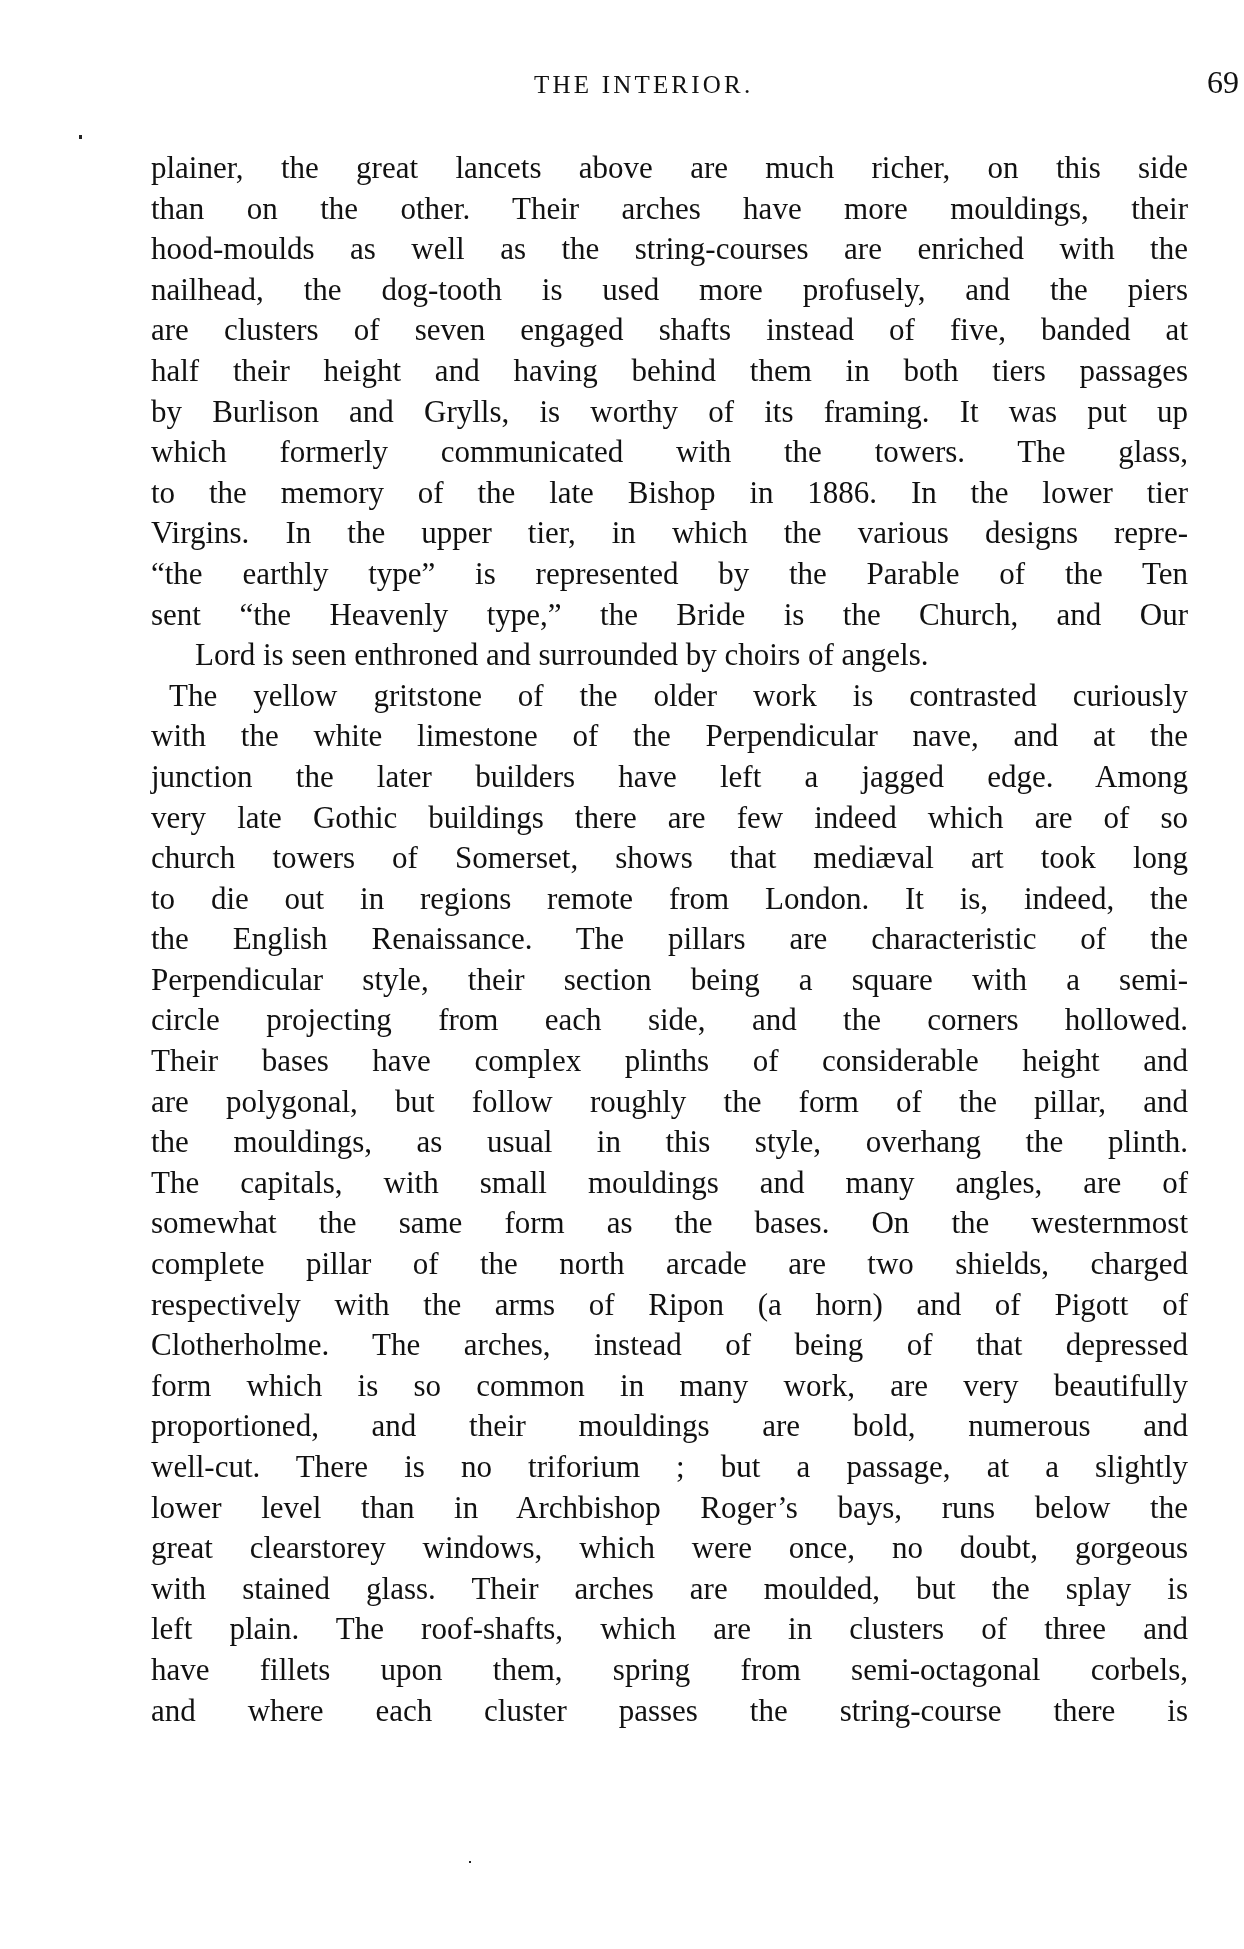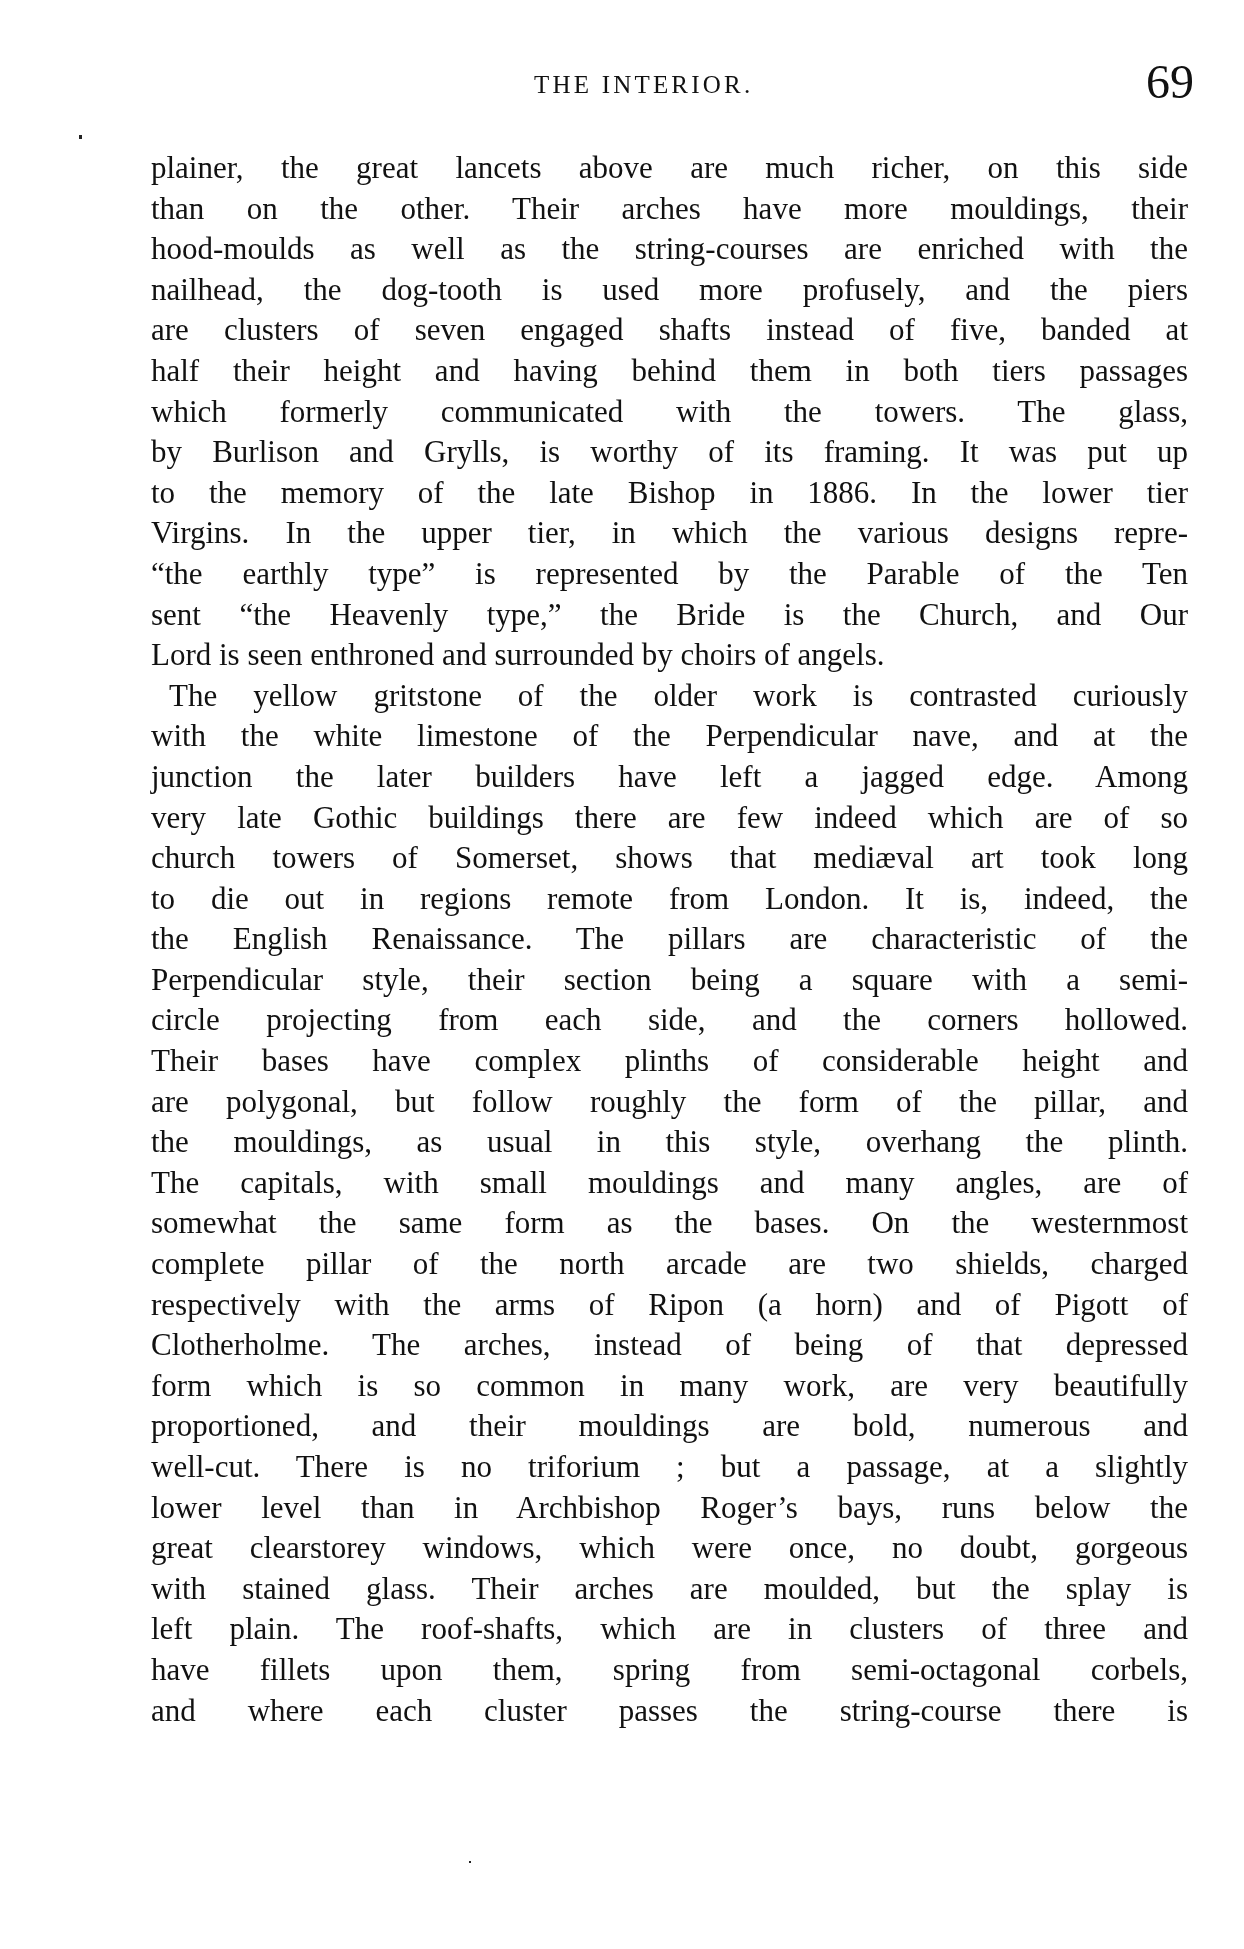--- a/index.html
+++ b/index.html
@@ -26,23 +26,23 @@
     position: absolute;
     left: 534px;
     top: 4px;
     font-size: 25px;
     letter-spacing: 3.2px;
     line-height: 30px;
     white-space: nowrap;
   }
   .page-number {
     position: absolute;
-    left: 1146px;
+    left: 1207px;
     top: -2px;
-    font-size: 48px;
+    font-size: 32px;
     line-height: 36px;
     white-space: nowrap;
     text-align: center;
   }
   .stray-mark {
     position: absolute;
     width: 3px;
     height: 4px;
     background: #222;
   }
@@ -56,20 +56,21 @@
     display: block;
     height: 40.6px;
     line-height: 40.6px;
     font-size: 31px;
     text-align: justify;
     text-align-last: justify;
     white-space: nowrap;
   }
   .line.last {
     text-align-last: left;
+    margin-left: 44px;
   }
   .line.indent {
     padding-left: 18px;
   }
 </style>
 </head>
 <body>
 
 <div class="running-head">
   <span class="running-title">THE INTERIOR.</span>
@@ -80,22 +81,22 @@
 <span class="stray-mark" style="left:469px; top:1861px; width:2px; height:2px;"></span>
 
 <div class="body-text">
   <div>
     <span class="line">plainer, the great lancets above are much richer, on this side</span>
     <span class="line">than on the other. Their arches have more mouldings, their</span>
     <span class="line">hood-moulds as well as the string-courses are enriched with the</span>
     <span class="line">nailhead, the dog-tooth is used more profusely, and the piers</span>
     <span class="line">are clusters of seven engaged shafts instead of five, banded at</span>
     <span class="line">half their height and having behind them in both tiers passages</span>
+    <span class="line">by Burlison and Grylls, is worthy of its framing. It was put up</span>
     <span class="line">which formerly communicated with the towers. The glass,</span>
-    <span class="line">by Burlison and Grylls, is worthy of its framing. It was put up</span>
     <span class="line">to the memory of the late Bishop in 1886. In the lower tier</span>
     <span class="line">Virgins. In the upper tier, in which the various designs repre-</span>
     <span class="line">“the earthly type” is represented by the Parable of the Ten</span>
     <span class="line">sent “the Heavenly type,” the Bride is the Church, and Our</span>
     <span class="line last">Lord is seen enthroned and surrounded by choirs of angels.</span>
   </div>
   <div>
     <span class="line indent">The yellow gritstone of the older work is contrasted curiously</span>
     <span class="line">with the white limestone of the Perpendicular nave, and at the</span>
     <span class="line">junction the later builders have left a jagged edge. Among</span>

